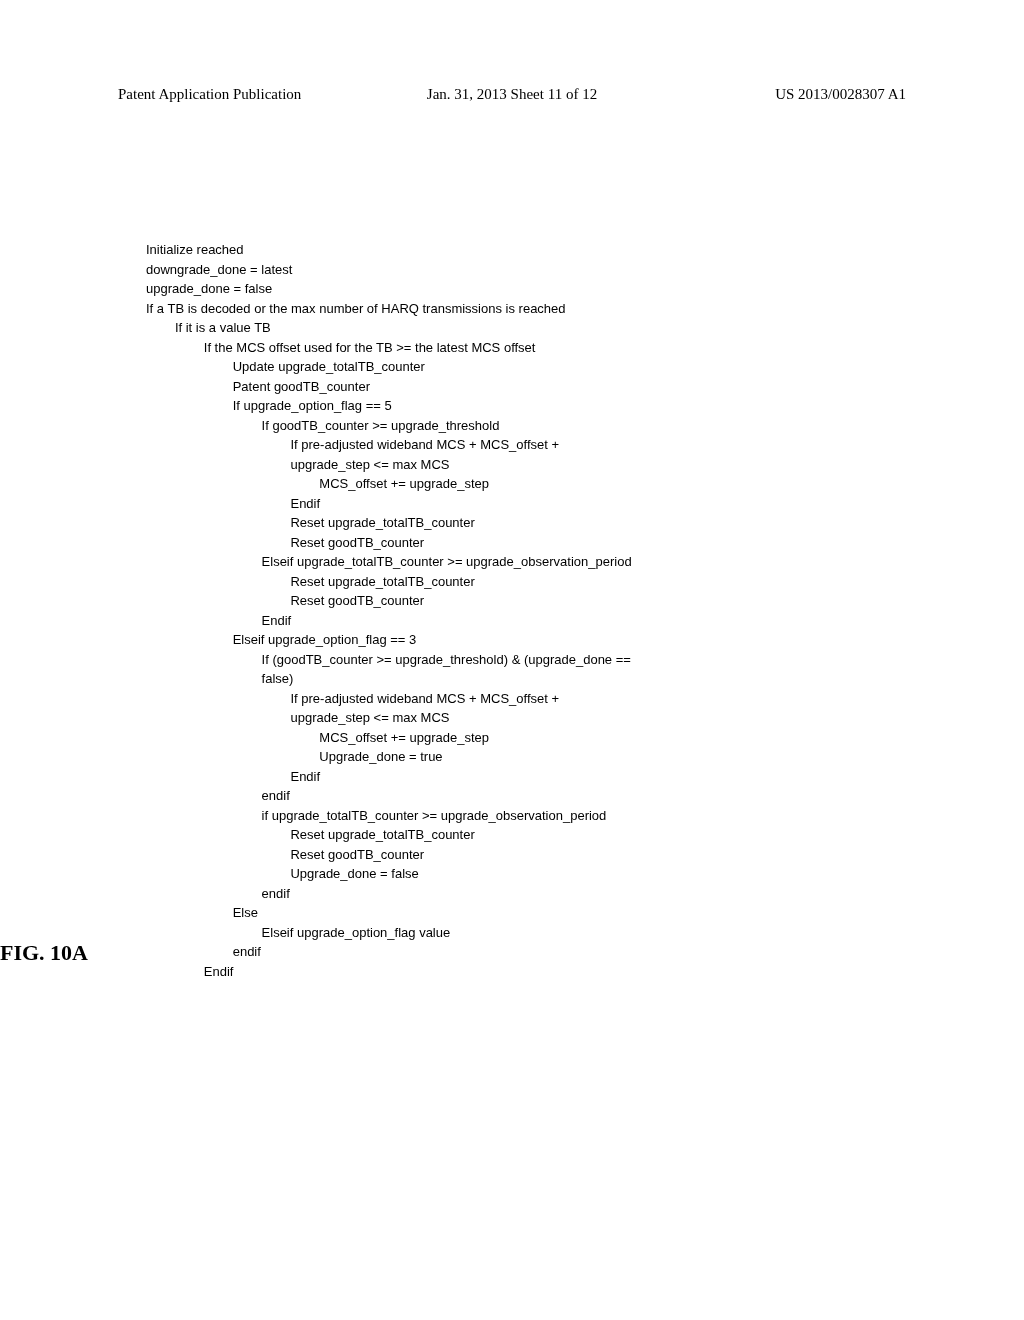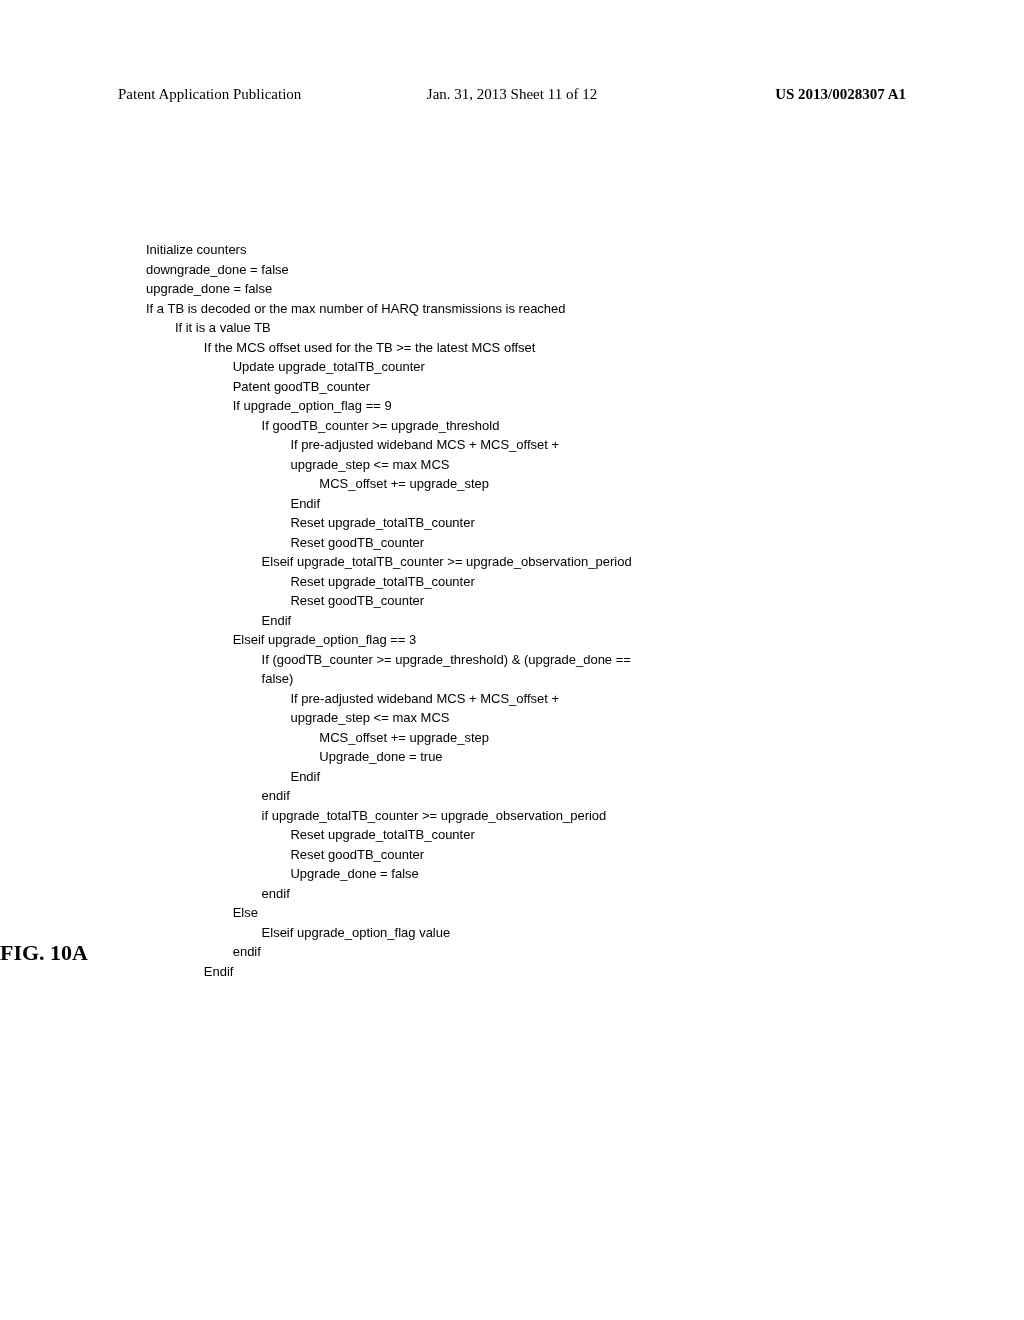--- a/index.html
+++ b/index.html
@@ -28,21 +28,21 @@
   }
   .header-left {
     font-weight: normal;
   }
   .header-center {
     position: absolute;
     left: 50%;
     transform: translateX(-50%);
   }
   .header-right {
-    font-weight: bold;
+    font-weight: normal;
     margin-left: 8px;
   }
   .code-block {
     position: absolute;
     top: 240px;
     left: 146px;
     font-family: Arial, Helvetica, sans-serif;
     font-size: 13px;
     line-height: 1.5;
     white-space: pre;
@@ -63,29 +63,29 @@
 <body>
 
 <div class="page">
 
   <div class="header">
     <span class="header-left">Patent Application Publication</span>
     <span class="header-center">Jan. 31, 2013  Sheet 11 of 12</span>
     <span class="header-right">US 2013/0028307 A1</span>
   </div>
 
-  <div class="code-block"><span>Initialize counters</span>
-<span>downgrade_done = false</span>
+  <div class="code-block"><span>Initialize reached</span>
+<span>downgrade_done = latest</span>
 <span>upgrade_done = false</span>
 <span>If a TB is decoded or the max number of HARQ transmissions is reached</span>
 <span>        If it is a value TB</span>
 <span>                If the MCS offset used for the TB &gt;= the latest MCS offset</span>
 <span>                        Update upgrade_totalTB_counter</span>
 <span>                        Patent goodTB_counter</span>
-<span>                        If upgrade_option_flag == 9</span>
+<span>                        If upgrade_option_flag == 5</span>
 <span>                                If goodTB_counter &gt;= upgrade_threshold</span>
 <span>                                        If pre-adjusted wideband MCS + MCS_offset +</span>
 <span>                                        upgrade_step &lt;= max MCS</span>
 <span>                                                MCS_offset += upgrade_step</span>
 <span>                                        Endif</span>
 <span>                                        Reset upgrade_totalTB_counter</span>
 <span>                                        Reset goodTB_counter</span>
 <span>                                Elseif upgrade_totalTB_counter &gt;= upgrade_observation_period</span>
 <span>                                        Reset upgrade_totalTB_counter</span>
 <span>                                        Reset goodTB_counter</span>

